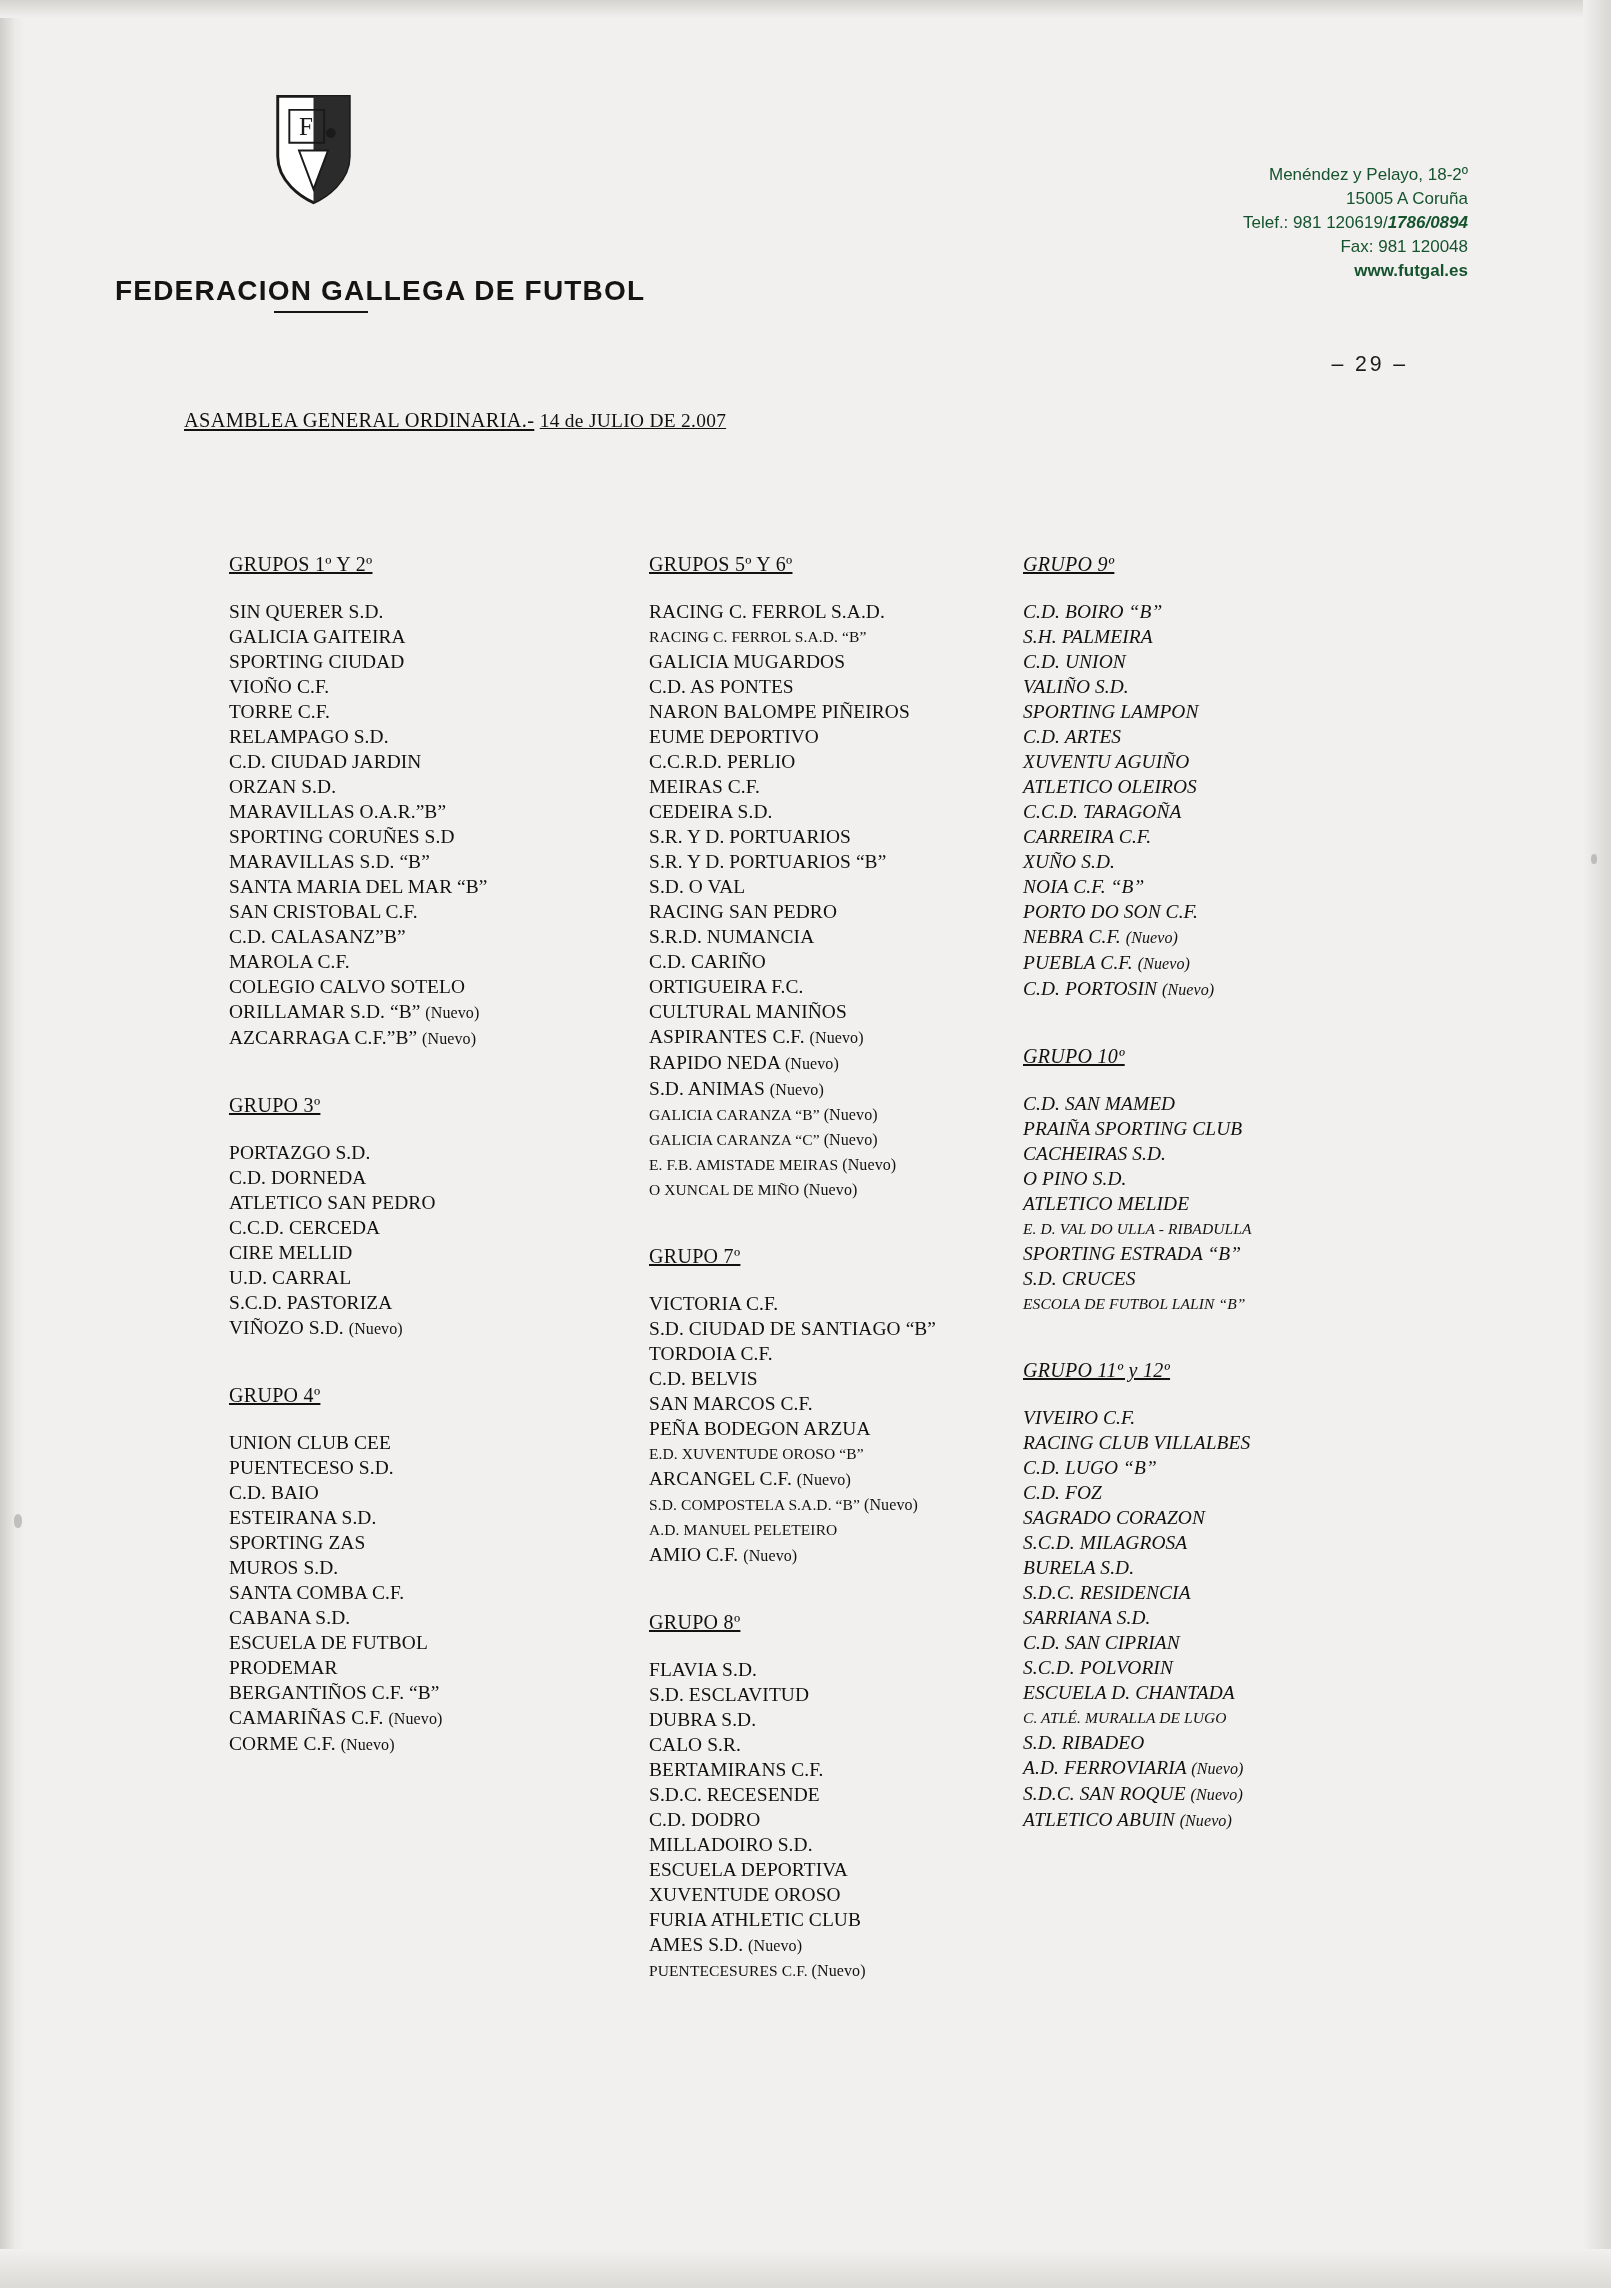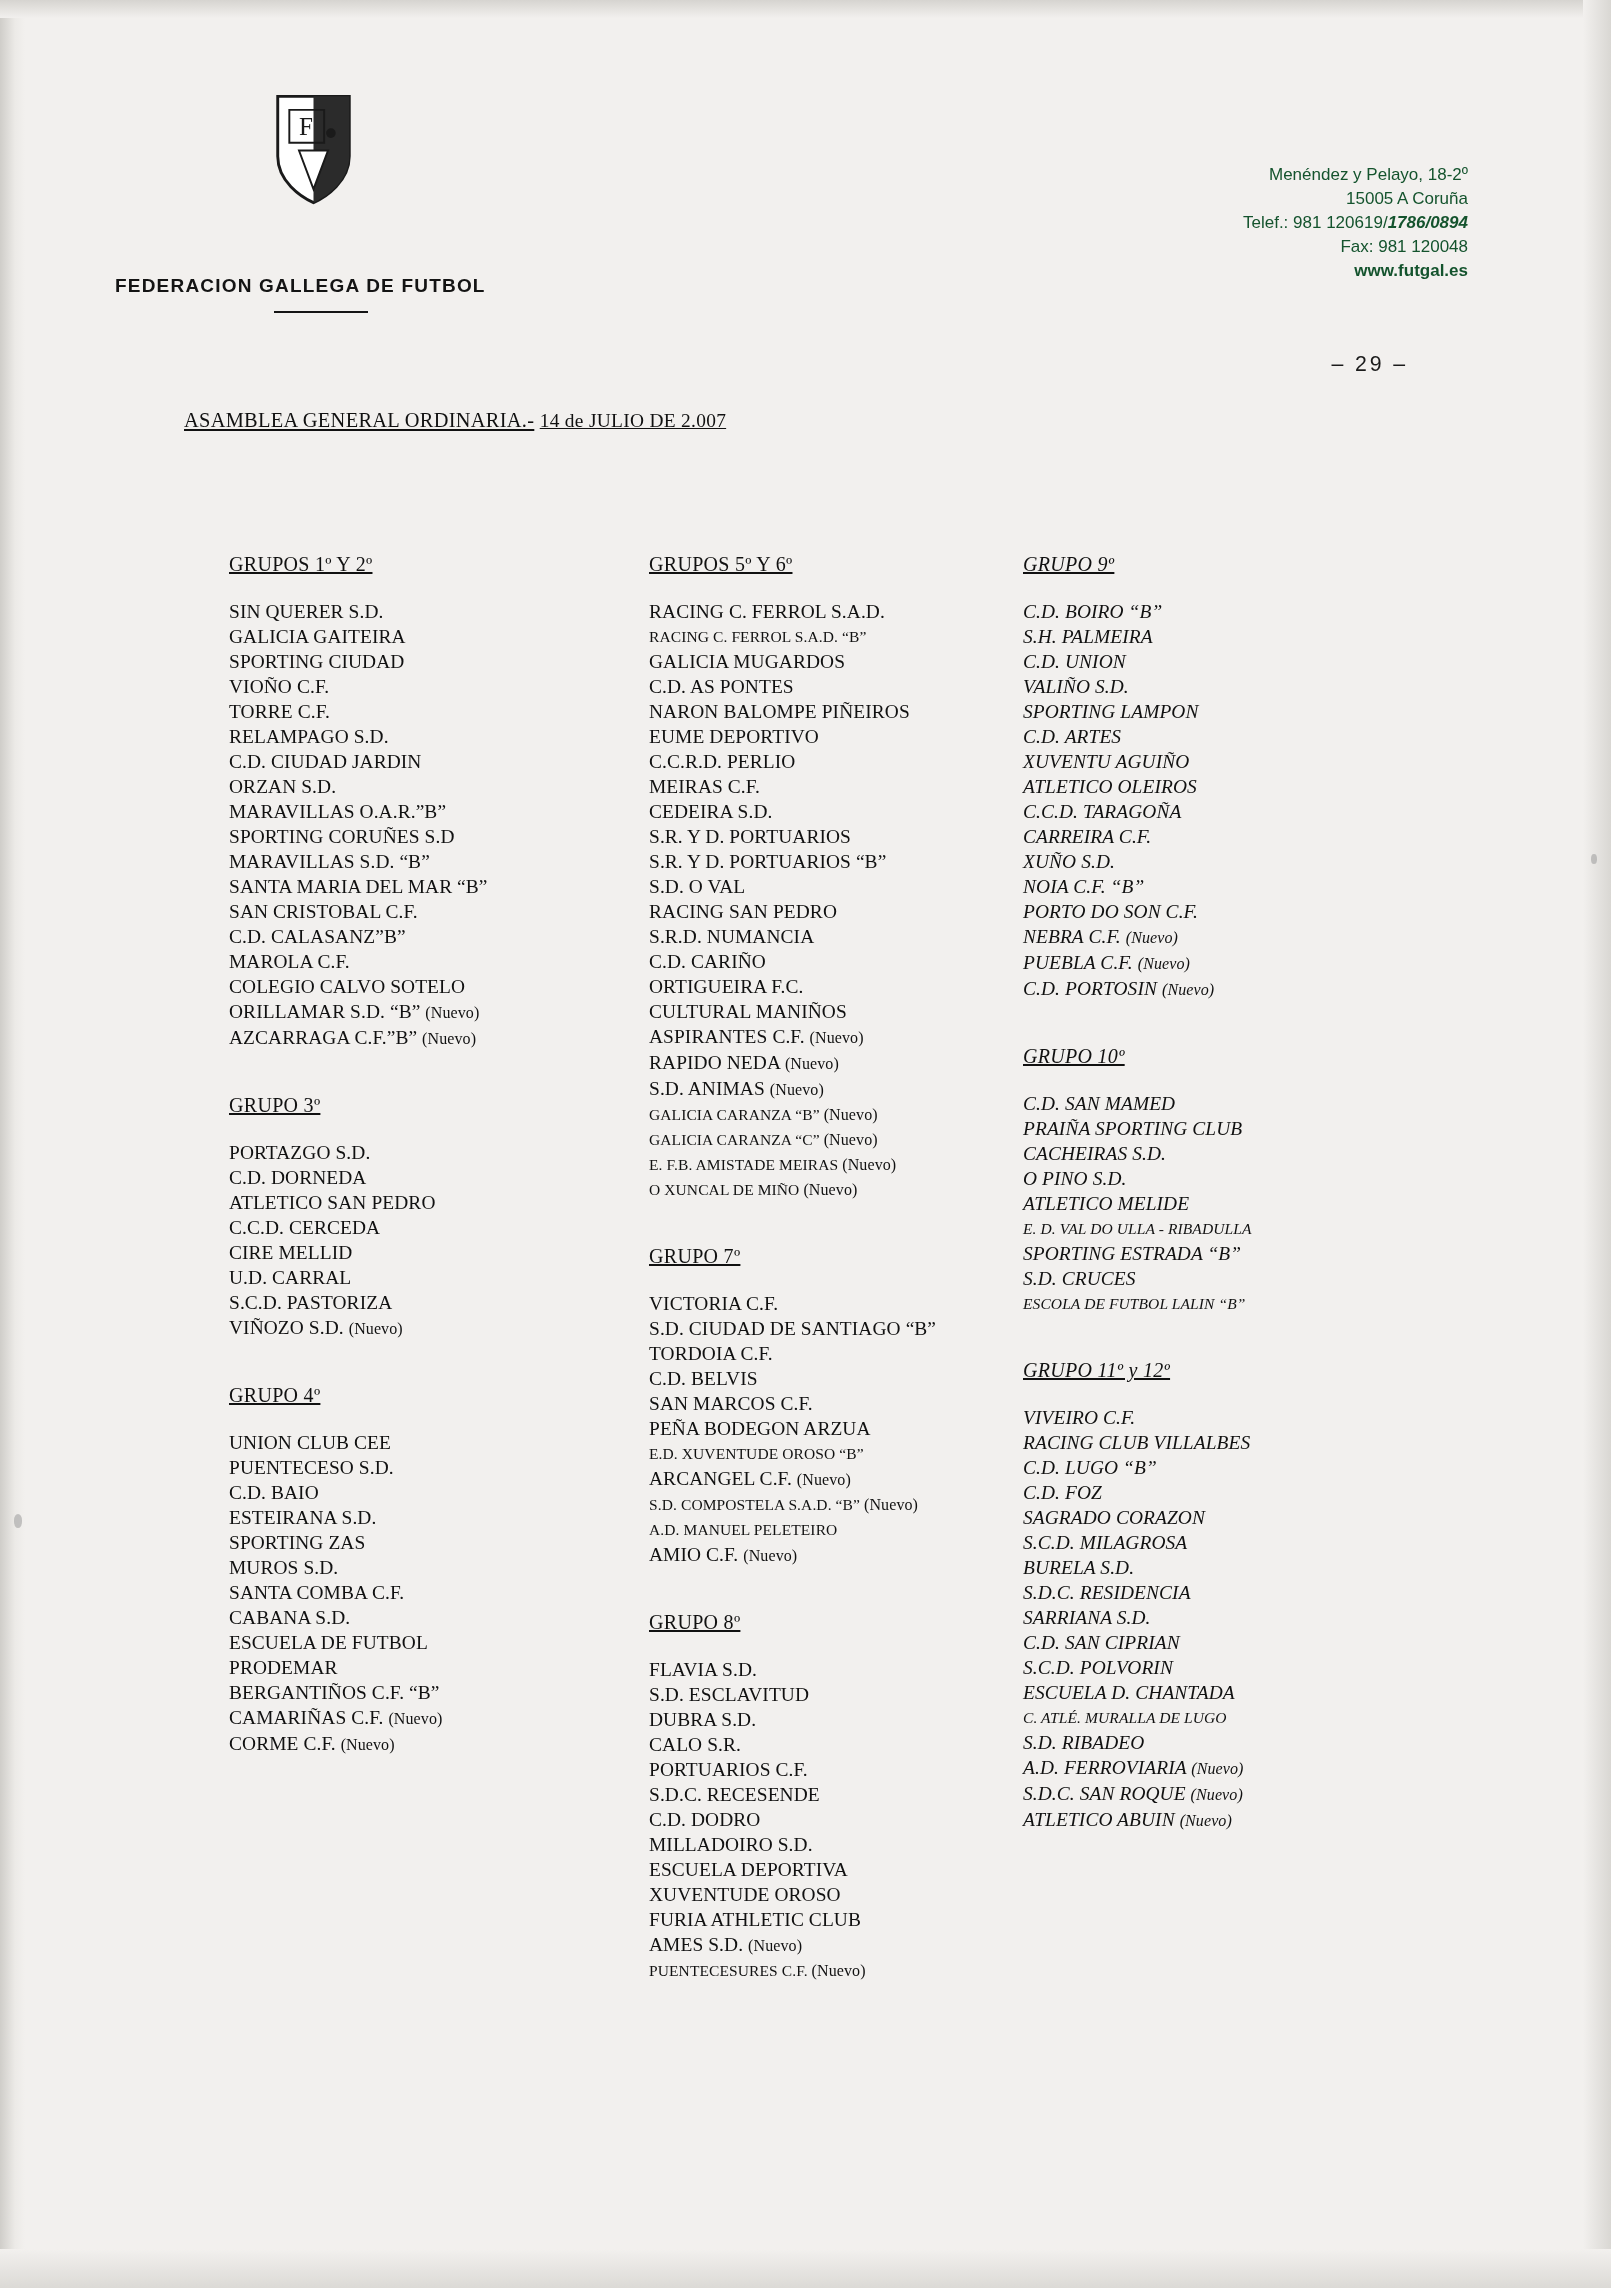--- a/index.html
+++ b/index.html
@@ -55,21 +55,21 @@
     top: 92px;
     width: 87px;
     height: 115px;
   }
   .fed-name {
     position: absolute;
     left: 115px;
     top: 275px;
     font-family: "Liberation Sans", sans-serif;
     font-weight: bold;
-    font-size: 19px;
+    font-size: 28px;
     letter-spacing: 1.2px;
     color: #141414;
   }
   .fed-underline {
     position: absolute;
     left: 274px;
     top: 311px;
     width: 94px;
     height: 1.9px;
     background: #141414;
@@ -301,21 +301,21 @@
           <li><span>AMIO C.F.</span> <span class="nuevo"> (Nuevo)</span></li>
         </ul>
       </div>
       <div class="grp-block">
         <div class="grp-title">GRUPO 8º</div>
         <ul class="teams">
           <li><span>FLAVIA S.D.</span></li>
           <li><span>S.D. ESCLAVITUD</span></li>
           <li><span>DUBRA S.D.</span></li>
           <li><span>CALO S.R.</span></li>
-          <li><span>PORTUARIOS C.F.</span></li>
+          <li><span>BERTAMIRANS C.F.</span></li>
           <li><span>S.D.C. RECESENDE</span></li>
           <li><span>C.D. DODRO</span></li>
           <li><span>MILLADOIRO S.D.</span></li>
           <li><span>ESCUELA DEPORTIVA</span></li>
           <li><span>XUVENTUDE OROSO</span></li>
           <li><span>FURIA ATHLETIC CLUB</span></li>
           <li><span>AMES S.D.</span> <span class="nuevo"> (Nuevo)</span></li>
           <li class="small"><span>PUENTECESURES C.F.</span> <span class="nuevo"> (Nuevo)</span></li>
         </ul>
       </div>

